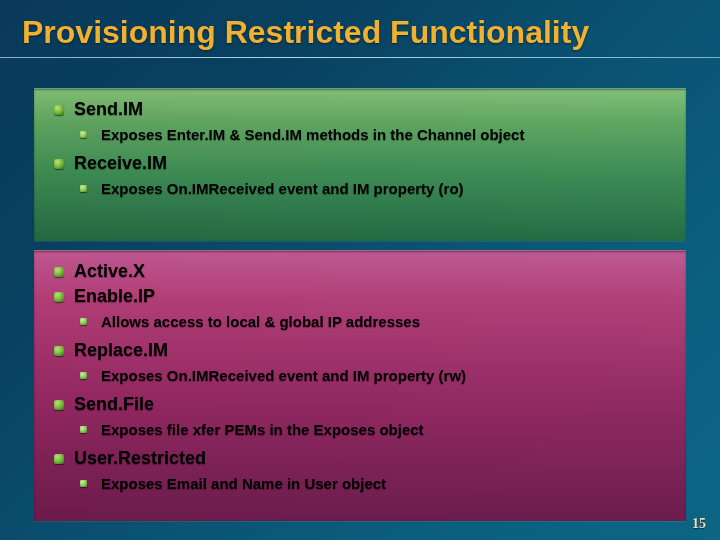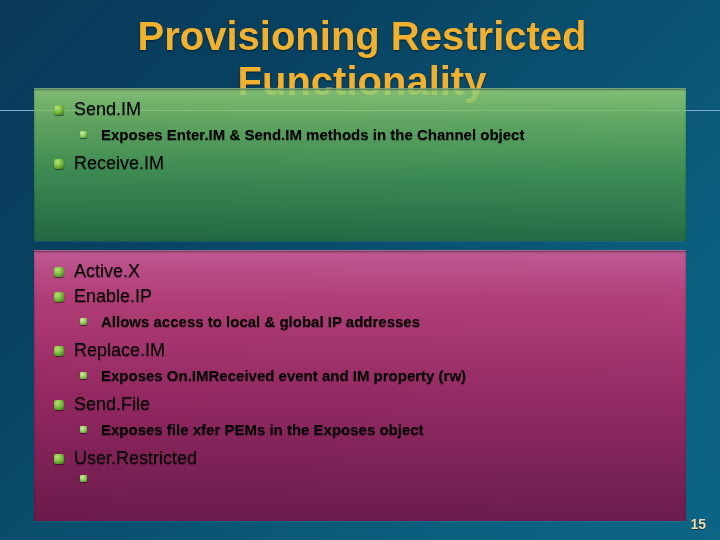--- a/index.html
+++ b/index.html
@@ -3,26 +3,25 @@
 <meta charset="utf-8">
 <style>
   html,body{margin:0;padding:0;width:720px;height:540px;overflow:hidden;font-family:Arial,Helvetica,sans-serif;}
   .slide{
     position:relative;
     width:720px;height:540px;
     background:linear-gradient(135deg,#0a3a5a 0%,#084060 25%,#0a5070 50%,#0b6080 80%,#0c6585 100%);
     color:#000;
   }
   .title{
-    font-size:40px;
+    font-size:32px;
     color:#f0b030;
     font-weight:bold;
     padding:14px 18px 6px 22px;
     text-shadow:0 1px 2px rgba(0,0,0,.5);
-    text-align:center;
   }
   .divider{
     height:1px;width:720px;
     background:linear-gradient(90deg,#8cb8d8 0%,#cde4f2 40%,#8cb8d8 100%);
     opacity:.9;
   }
   .panel{
     position:absolute;left:34px;right:34px;
     border-top:1px solid rgba(255,255,255,.35);
     box-shadow:0 1px 2px rgba(0,0,0,.4) inset, 0 1px 0 rgba(255,255,255,.08);
@@ -32,21 +31,21 @@
     background:linear-gradient(180deg,rgba(150,210,120,.85) 0%,rgba(110,180,95,.85) 22%,rgba(70,150,80,.85) 55%,rgba(40,110,60,.85) 100%);
   }
   .panel-pink{
     top:250px;height:270px;
     background:linear-gradient(180deg,rgba(215,90,150,.88) 0%,rgba(200,60,120,.88) 18%,rgba(165,35,95,.88) 55%,rgba(120,20,70,.88) 100%);
   }
   .content{padding:8px 0 0 0;}
   .lvl1{
     display:flex;align-items:center;
     padding:2px 0 2px 20px;
-    font-size:18px;font-weight:normal;
+    font-size:18px;font-weight:bold;
     text-shadow:0 1px 1px rgba(0,0,0,.35);
   }
   .lvl2{
     display:flex;align-items:center;
     padding:4px 0 8px 46px;
     font-size:15px;font-weight:bold;
     text-shadow:0 1px 1px rgba(0,0,0,.3);
     text-align:right;
   }
   .bullet1{
@@ -59,20 +58,21 @@
   .bullet2{
     width:7px;height:7px;margin-right:14px;flex:0 0 auto;
     background:radial-gradient(circle at 35% 30%,#d3eea0 0%,#8cc95a 50%,#3f7a24 100%);
     border-radius:1px;
     box-shadow:0 1px 1px rgba(0,0,0,.5);
   }
   .pagenum{
     position:absolute;right:14px;bottom:8px;
     color:#f0d8b0;font-size:14px;font-weight:bold;
     text-shadow:0 1px 1px rgba(0,0,0,.5);
+    font-family:Liberation Serif, serif;
   }
 </style>
 </head>
 <body>
 
 <div class="slide">
   <div class="title">Provisioning Restricted Functionality</div>
   <div class="divider"></div>
 
   <div class="panel panel-green">
@@ -81,20 +81,24 @@
         <span class="bullet1"></span>
         <span>Send.IM</span>
       </div>
       <div class="lvl2">
         <span class="bullet2"></span>
         <span>Exposes Enter.IM &amp; Send.IM methods in the Channel object</span>
       </div>
       <div class="lvl1">
         <span class="bullet1"></span>
         <span>Receive.IM</span>
+      </div>
+      <div class="lvl2">
+        <span class="bullet2"></span>
+        <span>Exposes On.IMReceived event and IM property (ro)</span>
       </div>
     </div>
   </div>
 
   <div class="panel panel-pink">
     <div class="content">
       <div class="lvl1">
         <span class="bullet1"></span>
         <span>Active.X</span>
       </div>
@@ -121,18 +125,19 @@
       <div class="lvl2">
         <span class="bullet2"></span>
         <span>Exposes file xfer PEMs in the Exposes object</span>
       </div>
       <div class="lvl1">
         <span class="bullet1"></span>
         <span>User.Restricted</span>
       </div>
       <div class="lvl2">
         <span class="bullet2"></span>
+        <span>Exposes Email and Name in User object</span>
       </div>
     </div>
   </div>
 
   <div class="pagenum">15</div>
 </div>
 
 </body></html>

